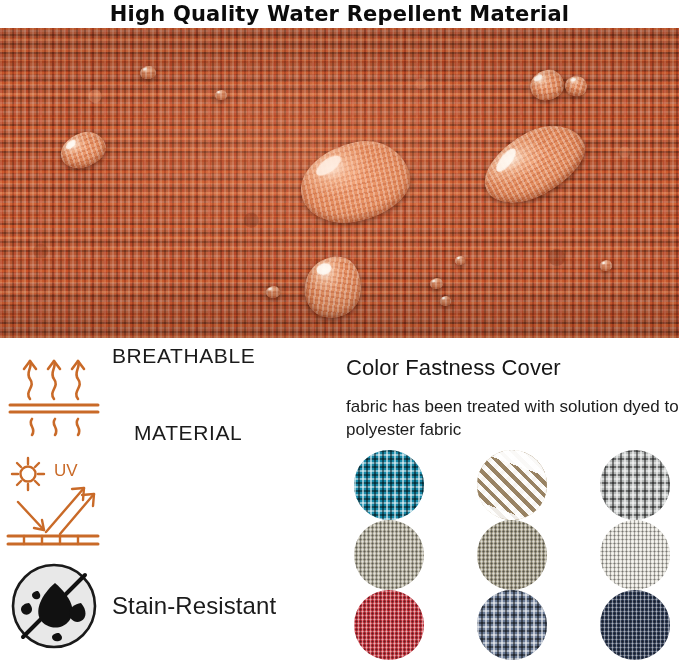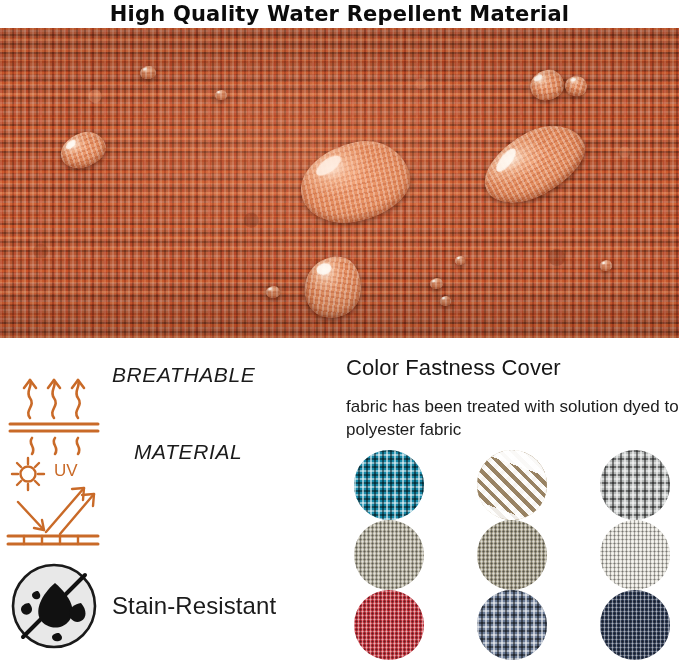--- a/index.html
+++ b/index.html
@@ -68,21 +68,21 @@
      box-shadow:0 2px 5px rgba(70,22,8,.55), inset 0 -3px 6px rgba(120,45,20,.45),
                 inset 0 2px 4px rgba(255,230,210,.35);}
   .drop::after{content:"";position:absolute;left:16%;top:14%;width:26%;height:17%;
      border-radius:50%;background:rgba(255,252,246,.88);transform:rotate(-24deg);filter:blur(.4px);}
 
   
   #features{position:absolute;left:0;top:338px;width:335px;height:326px;}
   .feature-row{position:absolute;left:0;width:335px;display:flex;align-items:center;}
   .feature-label{font-family:"Liberation Sans",sans-serif;color:#1a1a1a;}
 
-  .f-breathe{top:24px;height:104px;font-style:italic;}
+  .f-breathe{top:5px;height:104px;}
   .f-uv{top:112px;height:104px;text-decoration:underline;}
   .f-stain{top:220px;height:96px;}
 
   .icon-box{width:108px;flex:0 0 108px;display:flex;align-items:center;justify-content:center;}
   .label-box{flex:1;padding-left:4px;}
 
   .lbl-upper{font-size:21px;letter-spacing:.6px;line-height:1.55;color:#1b1b1b;}
   .lbl-upper .l2{display:block;padding-left:22px;margin-top:44px;}
   .lbl-mixed{font-size:24px;color:#1b1b1b;letter-spacing:.1px;}
 

